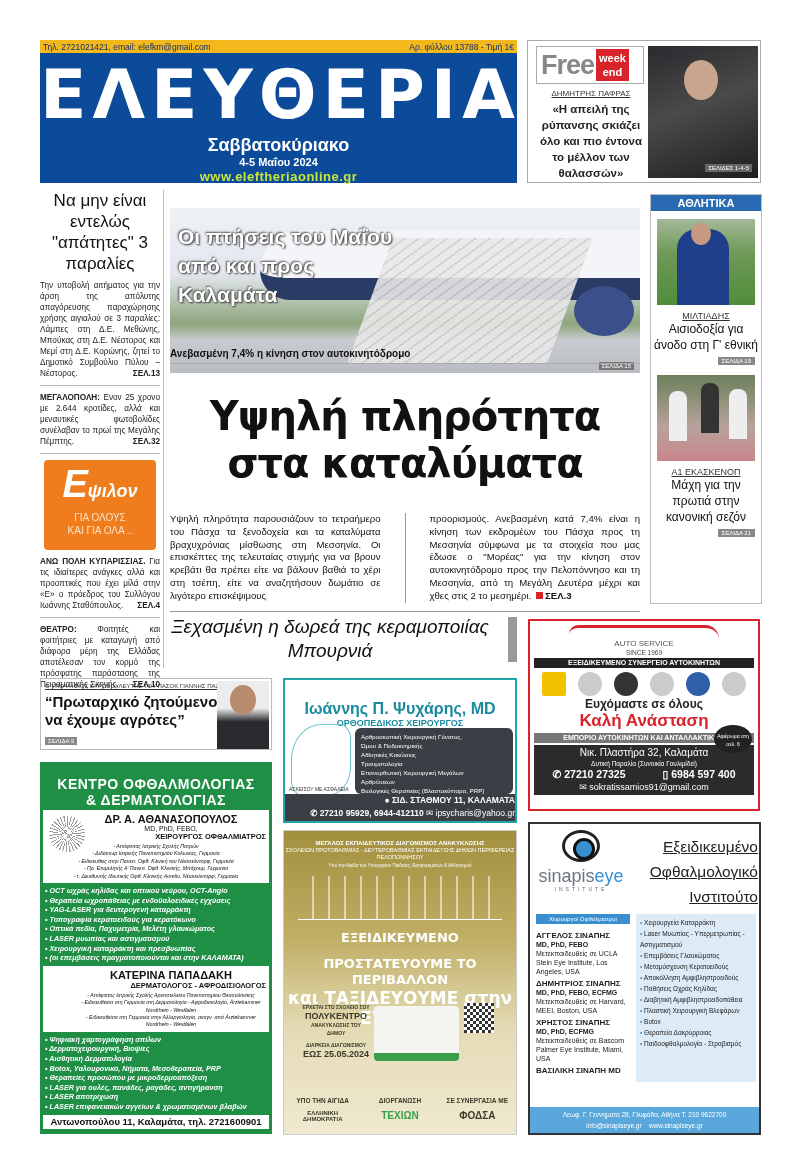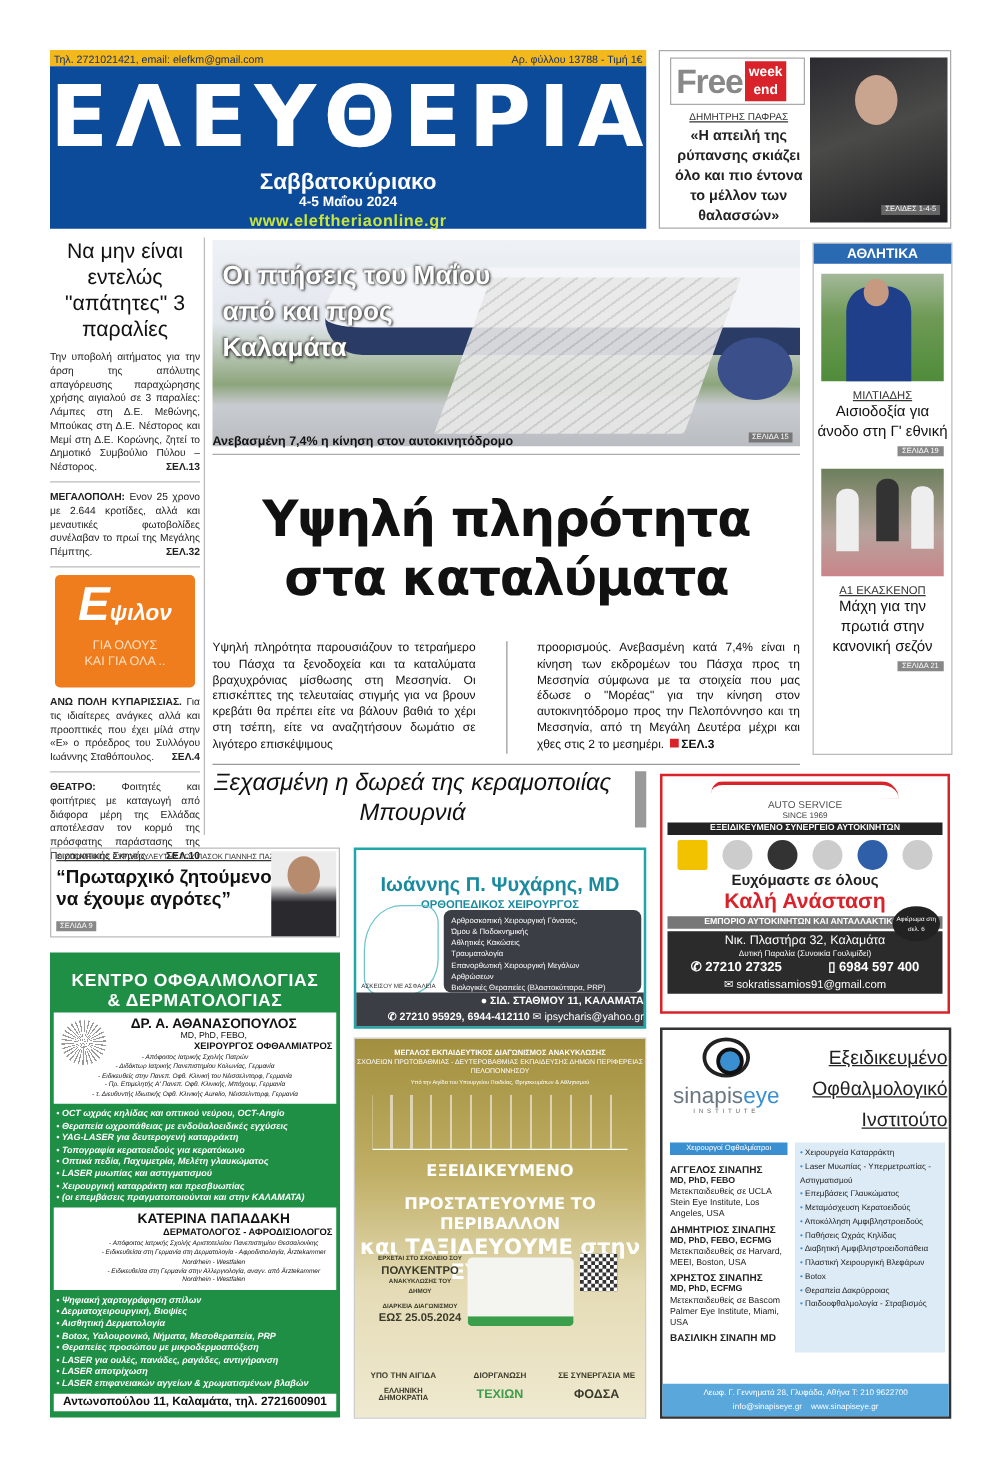--- a/index.html
+++ b/index.html
@@ -32,21 +32,21 @@
   .lcol .kw { font-weight: bold; }
   .lcol .pg { font-weight: bold; float: right; }
   .lcol hr { border: none; border-top: 1px solid #bbb; margin: 6px 0; }
   .epsilon { width: 112px; height: 90px; margin: 0 auto 6px; background: #ef7d1e; border-radius: 4px; color: #fff; text-align: center; padding-top: 4px; }
   .epsilon .e { font-size: 38px; font-weight: bold; font-style: italic; line-height: 40px; }
   .epsilon .e span { font-size: 18px; }
   .epsilon .tl { font-size: 10px; line-height: 13px; color: #fde1c4; }
   .vline { left: 163px; top: 190px; width: 1px; height: 478px; background: #bbb; }
 
   
-  .mainphoto { left: 170px; top: 192px; width: 470px; height: 165px; background: linear-gradient(180deg, #eef1f5 0%, #e3e7ee 40%, #8da57c 70%, #c8cbcf 80%, #b9bcc0 100%); overflow: hidden; }
+  .mainphoto { left: 170px; top: 208px; width: 470px; height: 165px; background: linear-gradient(180deg, #eef1f5 0%, #e3e7ee 40%, #8da57c 70%, #c8cbcf 80%, #b9bcc0 100%); overflow: hidden; }
   .plane { position: absolute; left: 90px; top: 22px; width: 380px; height: 70px; background: #f4f5f8; border-radius: 40px 0 0 30px; border-bottom: 22px solid #2a3b66; }
   .stairs { position: absolute; left: 200px; top: 30px; width: 200px; height: 125px; background: repeating-linear-gradient(135deg, #e8e8e8 0 8px, #cfcfcf 8px 10px); transform: skewX(-20deg); opacity: 0.9; }
   .engine { position: absolute; right: 6px; top: 78px; width: 60px; height: 50px; border-radius: 50%; background: #3b4f8a; }
   .mainphoto .ovl { position: absolute; left: 8px; top: 14px; font-size: 21px; font-weight: bold; color: #fff; line-height: 29px; text-shadow: 1px 1px 2px #333, -1px -1px 2px #555; }
   .mainphoto .pg { position: absolute; right: 6px; bottom: 3px; font-size: 6px; color: #fff; background: #777; padding: 1px 3px; }
 
   .kicker { left: 170px; top: 348px; width: 470px; font-size: 10px; font-weight: bold; border-bottom: 1px solid #aaa; padding-bottom: 4px; }
   .headline { left: 170px; top: 393px; width: 470px; text-align: center; font-family: "DejaVu Sans", sans-serif; font-weight: bold; font-size: 40px; line-height: 47px; letter-spacing: -1px; }
   .lede { left: 170px; top: 513px; width: 470px; display: flex; gap: 24px; font-size: 9.6px; line-height: 12.8px; text-align: justify; border-bottom: 1px solid #999; padding-bottom: 8px; }
   .lede div { flex: 1; }

